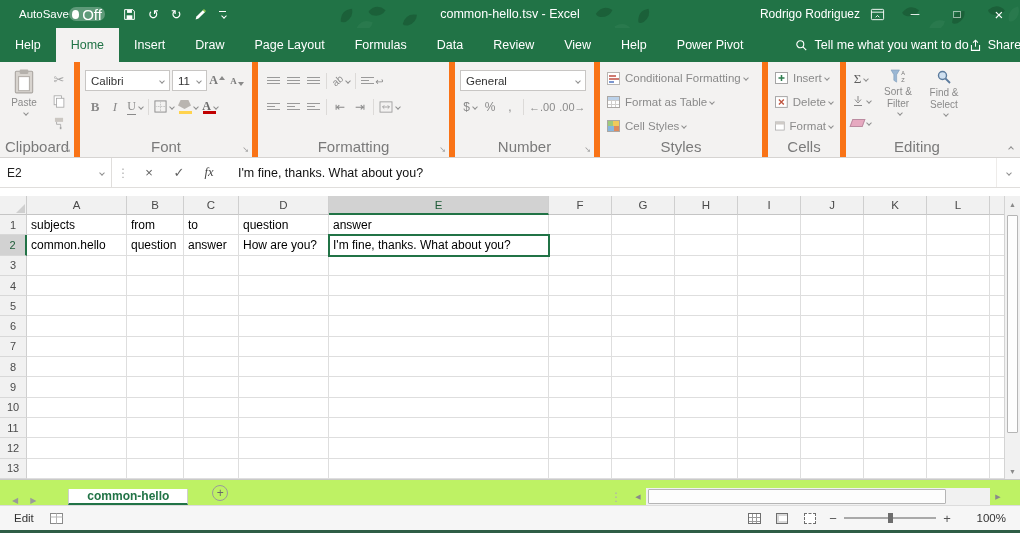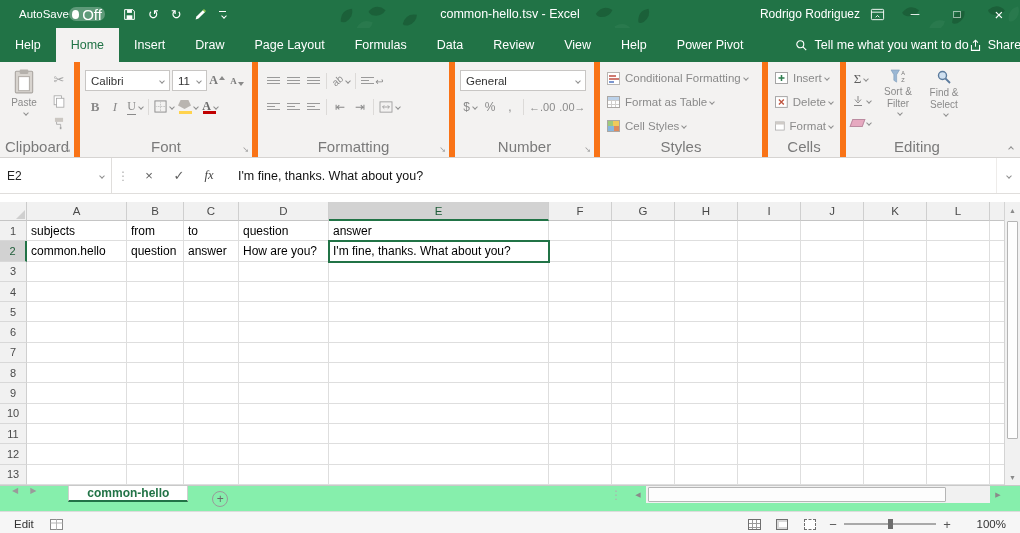--- a/index.html
+++ b/index.html
@@ -86,21 +86,21 @@
 
 .ed-cols{display:flex}
 .ed-col1{display:flex;flex-direction:column;gap:1px;margin-top:2px;margin-right:2px}
 .sig{font-size:13px;color:#5f5f5f;font-family:"Liberation Serif",serif}
 .eraser{width:13px;height:8px;background:#e6a9c0;border:1px solid #bb8ba0;transform:skewX(-20deg)}
 
 .rib-fill{flex:1;position:relative}
 .collapse{position:absolute;right:7px;bottom:6px}
 
 
-.fbar{height:36px;background:#fff;border-bottom:1px solid #e0dedc;display:flex;align-items:stretch}
+.fbar{height:30px;background:#fff;border-bottom:1px solid #e0dedc;display:flex;align-items:stretch}
 .namebox{width:112px;display:flex;align-items:center;padding:0 7px;border-right:1px solid #e0dedc;color:#222;font-size:12px}
 .namebox .chev{margin-left:auto}
 .g-dots::before{content:"⋮";color:#b0b0b0;font-size:12px}
 .dots{display:flex;align-items:center;padding:0 5px}
 .fbtn{width:30px;display:flex;align-items:center;justify-content:center;color:#5f5f5f;font-size:13px}
 .fbtn.fx{font-family:"Liberation Serif",serif;font-style:italic;font-size:12.5px;color:#444}
 .finput{flex:1;display:flex;align-items:center;padding-left:14px;font-size:12.5px;color:#111;white-space:nowrap;overflow:hidden}
 .fexpand{width:24px;display:flex;align-items:center;justify-content:center;border-left:1px solid #eeecea}
 .fgap{height:8px;background:#fff}
 
@@ -120,21 +120,21 @@
 .cell .cv{padding:0 4px;white-space:nowrap;overflow:hidden}
 .cell.active{outline:2px solid #217346;outline-offset:-1px;z-index:2}
 .cell.fillc{flex:1;border-right:none}
 .vscroll{width:16px;flex:0 0 16px;background:#f1f1f1;border-left:1px solid #d4d4d4;display:flex;flex-direction:column}
 .varr{height:16px;display:flex;align-items:center;justify-content:center;color:#8a8a8a;font-size:7px}
 .g-up::before{content:"▲"}.g-dn::before{content:"▼"}.g-lt::before{content:"◀"}.g-rt::before{content:"▶"}
 .vtrack{flex:1;position:relative}
 .vthumb{position:absolute;left:2px;right:2px;top:3px;height:218px;background:#fdfdfd;border:1px solid #b5b5b5;border-radius:1px}
 
 
-.sheetbar{height:26px;background:#86efac;border-top:1px solid #c9c9c9;display:flex;align-items:flex-start}
+.sheetbar{height:26px;background:#bef264;border-top:1px solid #c9c9c9;display:flex;align-items:flex-end}
 .snav{display:flex;align-items:center;color:#9a9a9a;font-size:8px;margin-left:12px}
 .stab{margin-left:32px;background:#fff;border-left:1px solid #cfcfcf;border-right:1px solid #cfcfcf;border-bottom:2px solid #217346;padding:0 18px;display:flex;align-items:center;color:#217346;font-weight:700;font-size:12px}
 .newsheet{width:16px;height:16px;border:1px solid #9a9a9a;border-radius:50%;color:#6a6a6a;display:flex;align-items:center;justify-content:center;font-size:12px;margin-left:24px;align-self:center;line-height:1}
 .sb-right{margin-left:auto;display:flex;align-items:center}
 .grip{margin-right:8px}
 .hscroll{display:flex;align-items:center;width:376px;height:17px;margin-right:14px}
 .harr{width:16px;text-align:center;color:#8a8a8a;font-size:7px}
 .htrack{flex:1;height:17px;position:relative;background:#f1f1f1}
 .hthumb{position:absolute;top:1px;bottom:1px;left:2px;width:298px;background:#fdfdfd;border:1px solid #b5b5b5;border-radius:1px}
 

